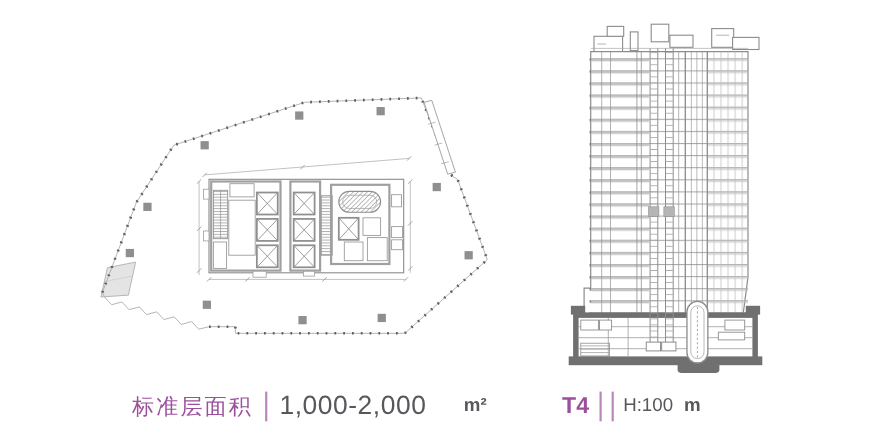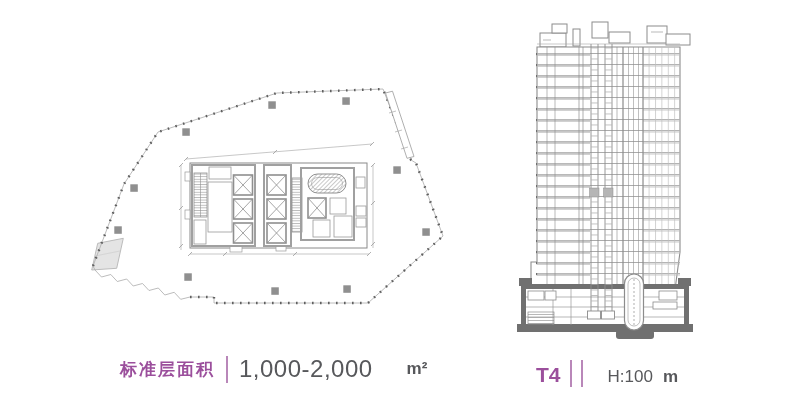--- a/index.html
+++ b/index.html
@@ -11,28 +11,28 @@
   html,body{margin:0;padding:0;background:#fff;}
   .page{
     position:relative;width:800px;height:400px;background:#fff;overflow:hidden;
     font-family:"Liberation Sans", sans-serif;
   }
   svg{position:absolute;}
   #plan-svg{left:80px;top:80px;width:380px;height:235px;}
   #elev-svg{left:495px;top:20px;width:230px;height:325px;}
   .caption{position:absolute;display:flex;align-items:center;}
   #cap-left{left:120px;top:351px;height:36px;gap:11px;}
-  #cap-right{left:536px;top:351px;height:36px;gap:9px;align-items:flex-end;}
-  .zh{color:var(--purple);font-size:17px;letter-spacing:2px;font-weight:700;white-space:nowrap;text-align:center;}
+  #cap-right{left:511px;top:351px;height:36px;gap:9px;}
+  .zh{color:var(--purple);font-size:20px;letter-spacing:2px;font-weight:400;white-space:nowrap;text-align:center;}
   .vbar{width:2px;height:27px;background:var(--divider);flex:0 0 auto;}
   .num{color:var(--textdark);font-size:24px;letter-spacing:.5px;white-space:nowrap;}
   .unit{color:var(--textdark);font-size:17px;font-weight:700;margin-left:3px;padding-left:20px;}
   .t4{color:var(--purple);font-size:21px;font-weight:600;}
   .levels{color:var(--purple);font-size:21px;letter-spacing:1px;font-weight:600;white-space:nowrap;}
-  .hlabel{color:var(--textdark);font-size:17px;white-space:nowrap;margin-left:16px;}
+  .hlabel{color:var(--textdark);font-size:17px;white-space:nowrap;}
   .hunit{color:var(--textdark);font-size:17px;font-weight:700;margin-left:1px;}
 </style>
 </head>
 <body>
 
 <div class="page">
 
   <svg id="plan-svg" viewBox="0 0 380 235">
     <defs>
       <pattern id="hatchH" width="4" height="2.6" patternUnits="userSpaceOnUse">

